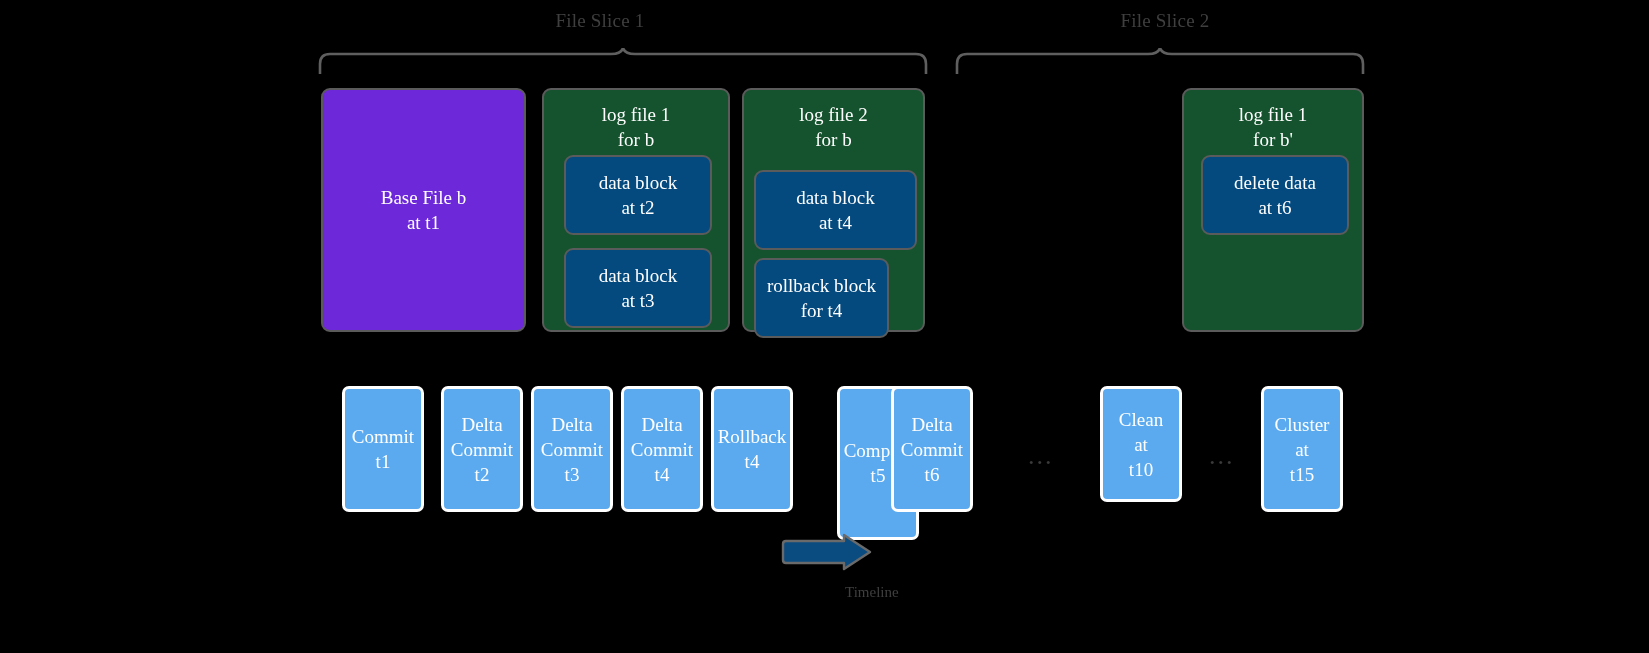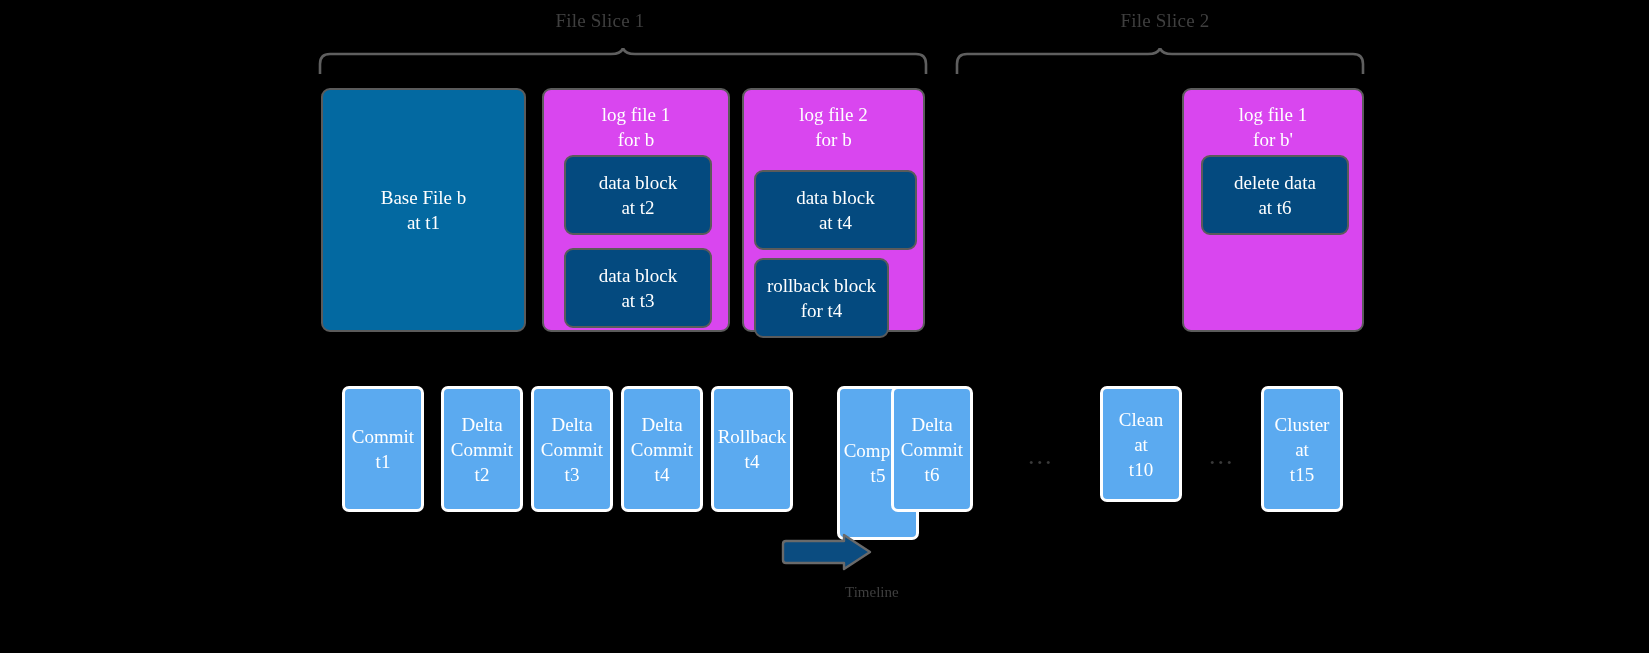--- a/index.html
+++ b/index.html
@@ -20,22 +20,22 @@
   .brace{position:absolute;}
   .brace svg{display:block;}
 
   
   .filebox{
     position:absolute;border-radius:9px;
     border:2px solid #5b5b5b;
     box-sizing:border-box;
     color:#ffffff;
   }
-  .filebox.dark{background:#0369a1;}
-  .filebox.light{background:#d946ef;}
+  .filebox.dark{background:#6d28d9;}
+  .filebox.light{background:#14532d;}
 
   .filebox .centertext{
     position:absolute;left:0;right:0;top:50%;transform:translateY(-50%);
     text-align:center;font-size:19px;line-height:25px;color:#fff;
   }
   .logtitle{
     position:absolute;left:0;right:0;top:12px;
     text-align:center;font-size:19px;line-height:25px;color:#fff;
   }
 

